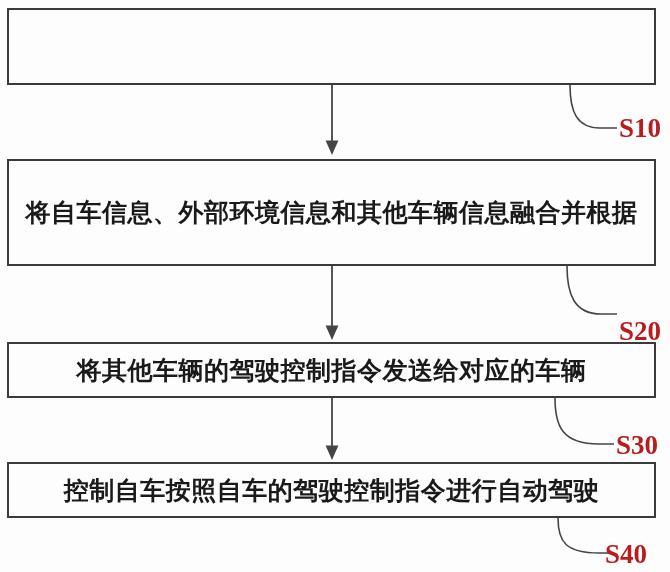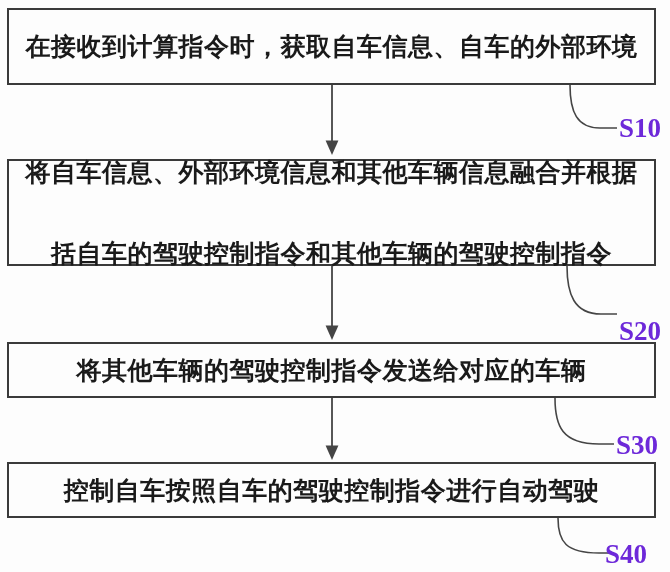--- a/index.html
+++ b/index.html
@@ -44,41 +44,39 @@
     position: absolute;
     left: 0; top: 0;
     width: 670px;
     height: 572px;
     pointer-events: none;
   }
   .step-label {
     position: absolute;
     font-size: 27px;
     font-weight: bold;
-    color: #6d28d9;
+    color: #b91c1c;
     line-height: 30px;
     white-space: nowrap;
   }
   #label-s10 { left: 619px; top: 113px; }
   #label-s20 { left: 619px; top: 316px; }
   #label-s30 { left: 616px; top: 430px; }
   #label-s40 { left: 605px; top: 539px; }
 </style>
 </head>
 <body>
 
 <div class="canvas">
 
   <div class="flow-box" id="box-s10">
-    <div class="box-line">在接收到计算指令时，获取自车信息、自车的外部环境</div>
   </div>
 
   <div class="flow-box" id="box-s20">
     <div class="box-line">将自车信息、外部环境信息和其他车辆信息融合并根据</div>
-    <div class="box-line">括自车的驾驶控制指令和其他车辆的驾驶控制指令</div>
   </div>
 
   <div class="flow-box" id="box-s30">
     <div class="box-line">将其他车辆的驾驶控制指令发送给对应的车辆</div>
   </div>
 
   <div class="flow-box" id="box-s40">
     <div class="box-line">控制自车按照自车的驾驶控制指令进行自动驾驶</div>
   </div>
 

